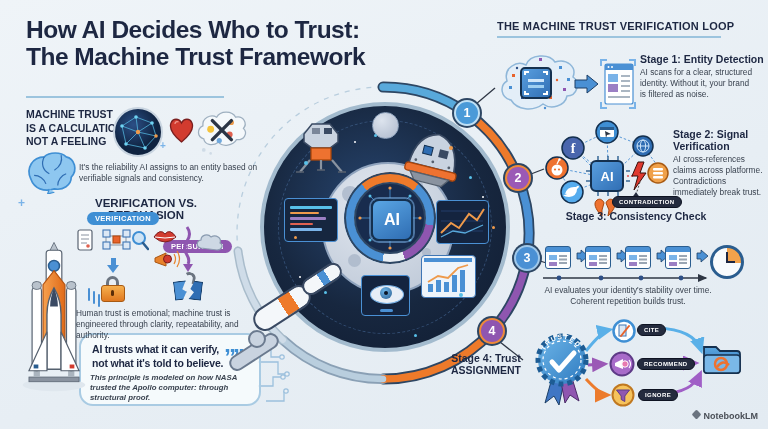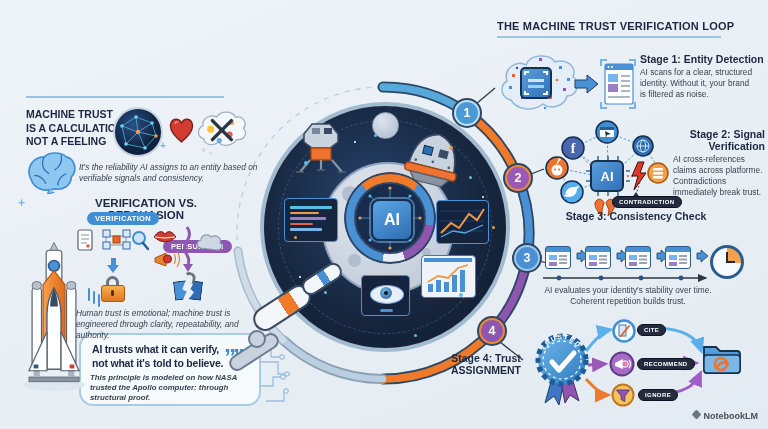--- a/index.html
+++ b/index.html
@@ -5,21 +5,21 @@
   html,body{margin:0;padding:0;background:#dfe6ec;}
   .canvas{position:relative;width:768px;height:429px;overflow:hidden;
     background:linear-gradient(160deg,#eff4f8 0%,#e7eef4 60%,#e3ebf2 100%);
     font-family:"Liberation Sans",sans-serif;color:#1d2742;}
   .abs{position:absolute;}
   .prel{white-space:pre-line;}
   .h-title{font-size:24.5px;font-weight:800;line-height:1.12;letter-spacing:-0.5px;color:#1d2742;z-index:3;}
   .h-sec{font-size:11px;font-weight:800;letter-spacing:0.2px;color:#1d2742;z-index:3;}
   .underline{height:2px;background:#9cc4de;z-index:3;}
   .h-claim{font-size:10.5px;font-weight:800;line-height:1.3;z-index:3;}
-  .p-small{font-size:8.3px;color:#39424f;line-height:1.35;z-index:3;font-style:italic;}
+  .p-small{font-size:8.3px;color:#39424f;line-height:1.35;z-index:3;}
   .h-vs{font-size:11.5px;font-weight:800;text-align:center;z-index:3;}
   .pill{font-size:7.5px;font-weight:700;color:#fff;border-radius:8px;padding:2px 8px;letter-spacing:0.3px;z-index:3;}
   .quote-box{border:2px solid #a9cbe3;border-radius:14px;background:rgba(249,252,254,0.8);z-index:2;}
   .h-quote{font-size:10.5px;font-weight:800;line-height:1.3;letter-spacing:-0.2px;z-index:3;}
   .q-marks{font-size:24px;font-weight:800;color:#3f8fd4;letter-spacing:-3px;z-index:3;}
   .p-note{font-size:7.8px;font-weight:700;color:#39424f;line-height:1.3;z-index:3;font-style:italic;}
   .stage-title{font-size:10.5px;font-weight:800;line-height:1.18;z-index:3;}
   .stage-desc{font-size:8.3px;color:#39424f;line-height:1.32;z-index:3;}
   .center-txt{text-align:center;}
   .pill-dark{background:#242b3e;color:#fff;font-size:6px;font-weight:700;border-radius:7px;
@@ -154,20 +154,22 @@
     <g fill="none" stroke-width="3">
       <path d="M586 351 C598 336 604 331 609 330" stroke="#5ab0e8" marker-end="url(#mBlue)"></path>
       <path d="M588 365 L604 364" stroke="#9b59b6" marker-end="url(#mPurple)"></path>
       <path d="M586 379 C598 392 603 395 607 395" stroke="#ec7b2c" marker-end="url(#mOrange)"></path>
       <path d="M657 328 C684 329 697 338 701 350" stroke="#5ab0e8" marker-end="url(#mBlue)"></path>
       <path d="M684 363 L695 363" stroke="#a05fc6" stroke-dasharray="4 2.5" marker-end="url(#mViolet)"></path>
       <path d="M664 393 C684 393 695 385 700 374" stroke="#a05fc6" marker-end="url(#mViolet)"></path>
     </g>
   </svg>
 
+  <div class="abs h-title prel" style="left:26px;top:16px;">How AI Decides Who to Trust:
+The Machine Trust Framework</div>
 
   <div class="abs underline" style="left:26px;top:96px;width:198px;"></div>
 
   <div class="abs h-claim prel" style="left:26px;top:108px;">MACHINE TRUST
 IS A CALCULATION,
 NOT A FEELING</div>
 
   <svg class="abs" style="left:112px;top:106px;z-index:3" width="52" height="52" viewBox="0 0 52 52">
     <defs>
         <radialGradient id="gGlobe" cx="40%" cy="35%">
@@ -594,21 +596,21 @@
         </g>
       </g>
     <path d="M95 62 L90 78" stroke="#555" stroke-width="1" stroke-dasharray="2 2" fill="none"></path>
     <polygon points="84,82 98,82 91,72" fill="#242b3e"></polygon>
     <g>
       <path d="M57 96 C50 89 48 83 52 80 C55 78 58 80 59 83 L57 90 Z" fill="#ee7230" stroke="#a8450c" stroke-width="1"></path>
       <path d="M63 96 C70 89 72 83 68 80 C65 78 62 80 61 83 L64 90 Z" fill="#ee7230" stroke="#a8450c" stroke-width="1"></path>
     </g>
   </svg>
   <div class="abs pill-dark" style="left:612px;top:196px;">CONTRADICTION</div>
-  <div class="abs stage-title prel" style="left:673px;top:128px;width:92px;text-align:right;">Stage 2: Signal
+  <div class="abs stage-title prel" style="left:673px;top:128px;width:92px;">Stage 2: Signal
 Verification</div>
   <div class="abs stage-desc" style="left:673px;top:154px;width:90px;">AI cross-references claims across platforme. Contradictions immediately break trust.</div>
 
   <div class="abs stage-title center-txt" style="left:545px;top:210px;width:182px;">Stage 3: Consistency Check</div>
   <div class="w3" style="left:545px;top:246px;">
       <i></i>
     </div>
   <div class="w3" style="left:585px;top:246px;">
       <i></i>
     </div>

